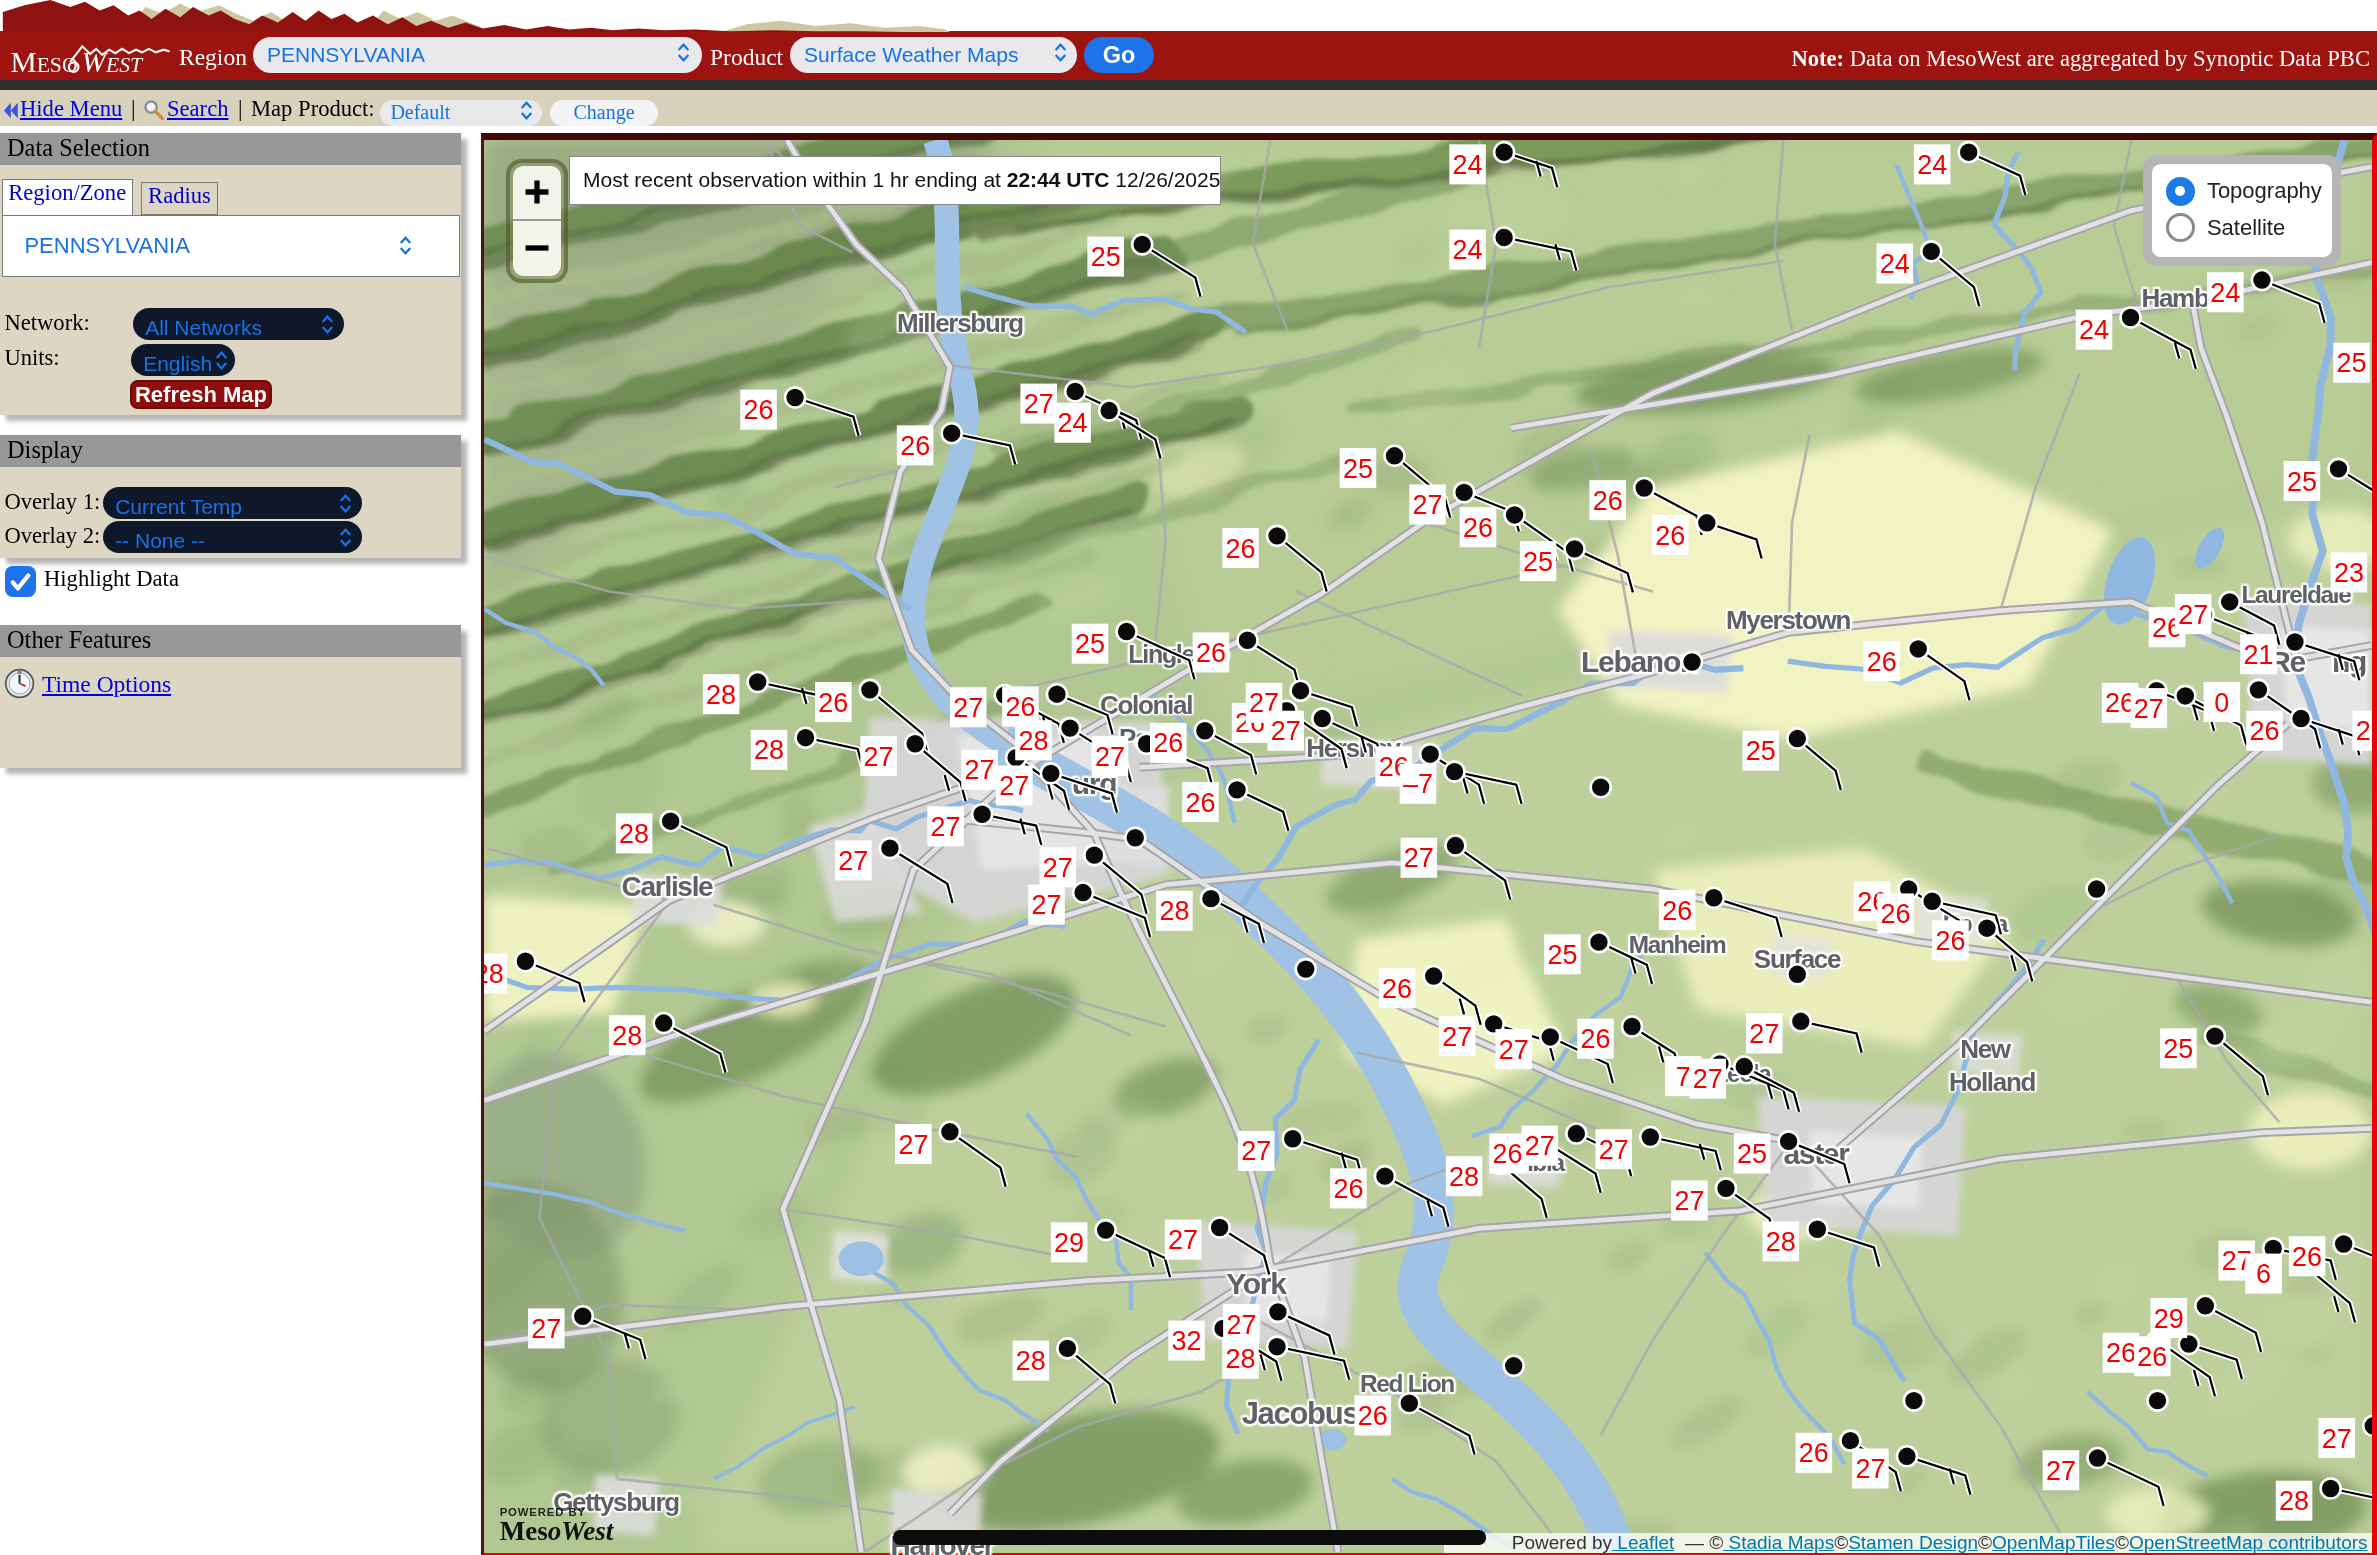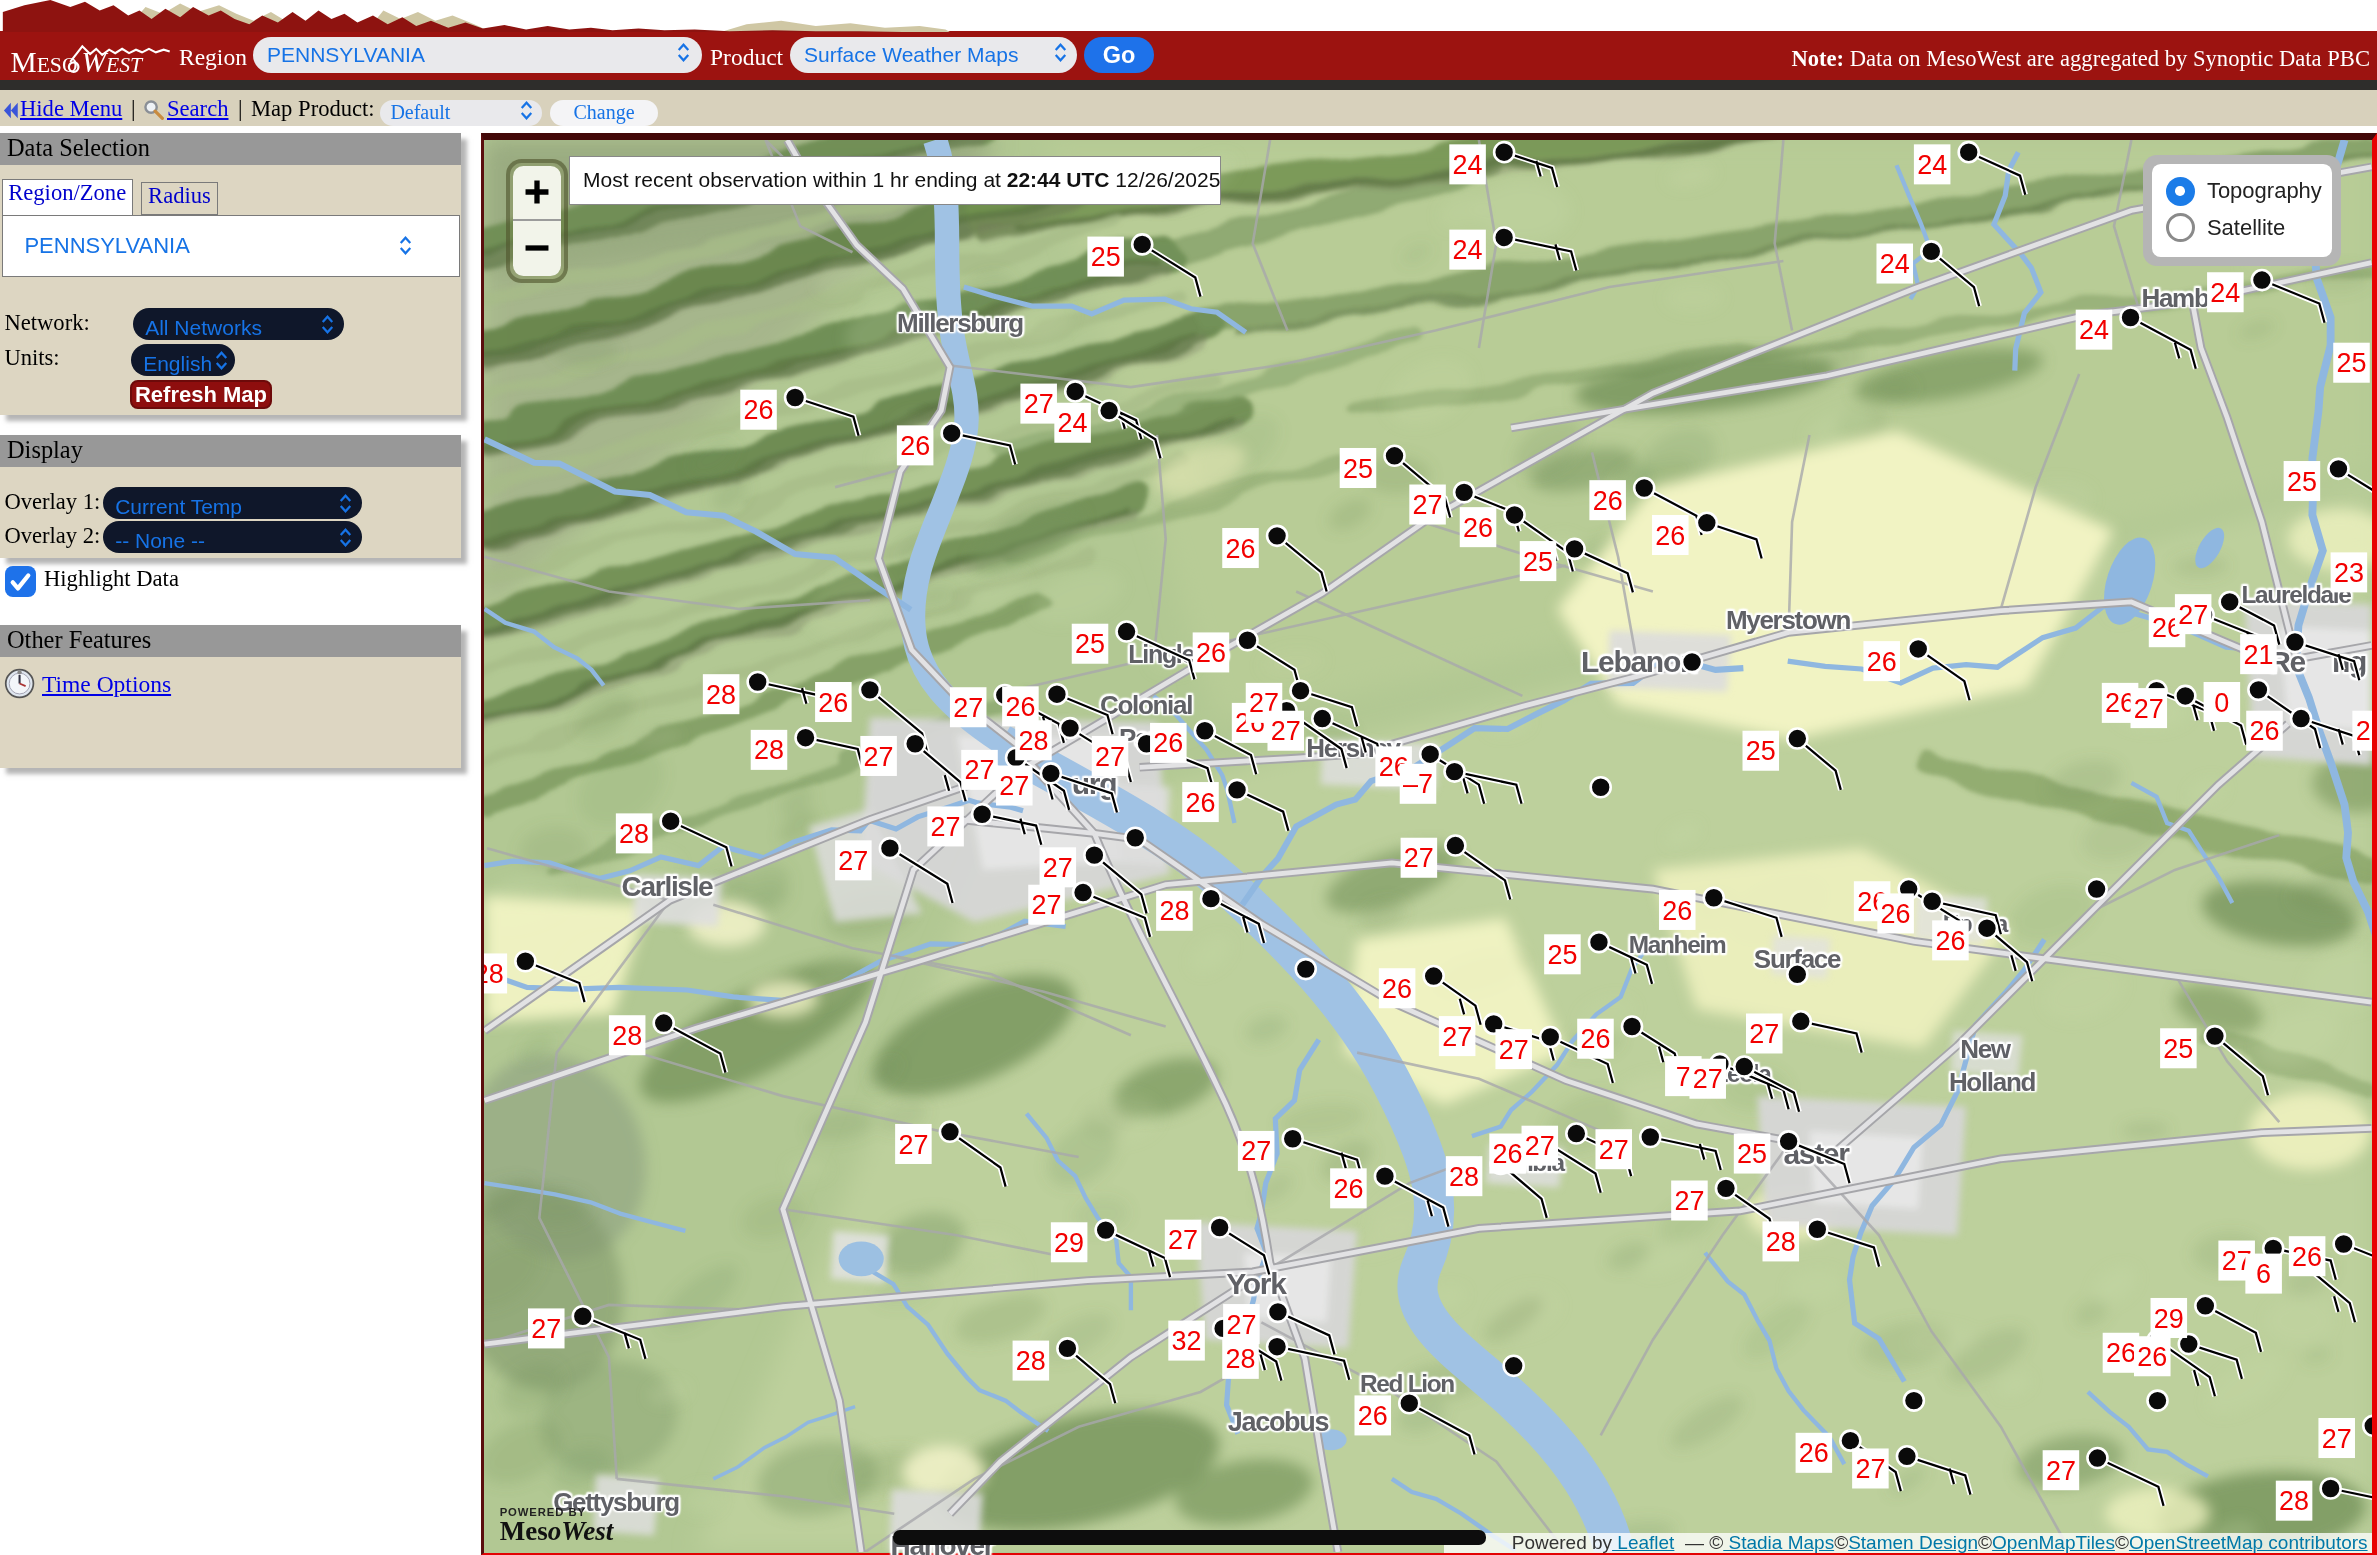--- a/index.html
+++ b/index.html
@@ -556,21 +556,21 @@
 <div class="mlabel" style="left:1313px;top:819px;font-size:26px;transform:translate(-50%,-50%);">Surface</div>
 <div class="mlabel" style="left:1473px;top:784px;font-size:24.4px;transform:translate(-50%,-50%);">Ep</div>
 <div class="mlabel" style="left:1517px;top:784px;font-size:24.4px;transform:translate(-50%,-50%);">a</div>
 <div class="mlabel" style="left:1501px;top:909px;font-size:26px;transform:translate(-50%,-50%);">New</div>
 <div class="mlabel" style="left:1508px;top:942px;font-size:26px;transform:translate(-50%,-50%);">Holland</div>
 <div class="mlabel" style="left:1258px;top:934px;font-size:24.4px;transform:translate(-50%,-50%);">Leola</div>
 <div class="mlabel" style="left:1332px;top:1014px;font-size:30px;transform:translate(-50%,-50%);">aster</div>
 <div class="mlabel" style="left:1047px;top:1023px;font-size:24.4px;transform:translate(-50%,-50%);">umbia</div>
 <div class="mlabel" style="left:772px;top:1144px;font-size:30px;transform:translate(-50%,-50%);">York</div>
 <div class="mlabel" style="left:923px;top:1244px;font-size:24.4px;transform:translate(-50%,-50%);">Red Lion</div>
-<div class="mlabel" style="left:794px;top:1274px;font-size:27px;transform:translate(-50%,-50%);margin-top:8px;">Jacobus</div>
+<div class="mlabel" style="left:816px;top:1274px;font-size:31px;transform:translate(-50%,-50%);">Jacobus</div>
 <div class="mlabel" style="left:132px;top:1362px;font-size:26px;transform:translate(-50%,-50%);">Gettysburg</div>
 <div class="mlabel" style="left:458px;top:1406px;font-size:28px;transform:translate(-50%,-50%);">Hanover</div>
 <svg class="base" style="z-index:3" width="1888" height="1412" viewBox="557 161 2169 1623">
       <g>
 <path d="M1729,175 L1784,193 l6,22 M1766,185 l5,18" stroke="#fff" stroke-width="6.5" fill="none"></path>
 <path d="M1729,175 L1784,193 l6,22 M1766,185 l5,18" stroke="#000" stroke-width="2.6" fill="none"></path>
 <circle cx="1729" cy="175" r="11.5" fill="#0a0a0a" stroke="#fff" stroke-width="3"></circle>
 <path d="M2263,175 L2322,202 l6,22" stroke="#fff" stroke-width="6.5" fill="none"></path>
 <path d="M2263,175 L2322,202 l6,22" stroke="#000" stroke-width="2.6" fill="none"></path>
 <circle cx="2263" cy="175" r="11.5" fill="#0a0a0a" stroke="#fff" stroke-width="3"></circle>

